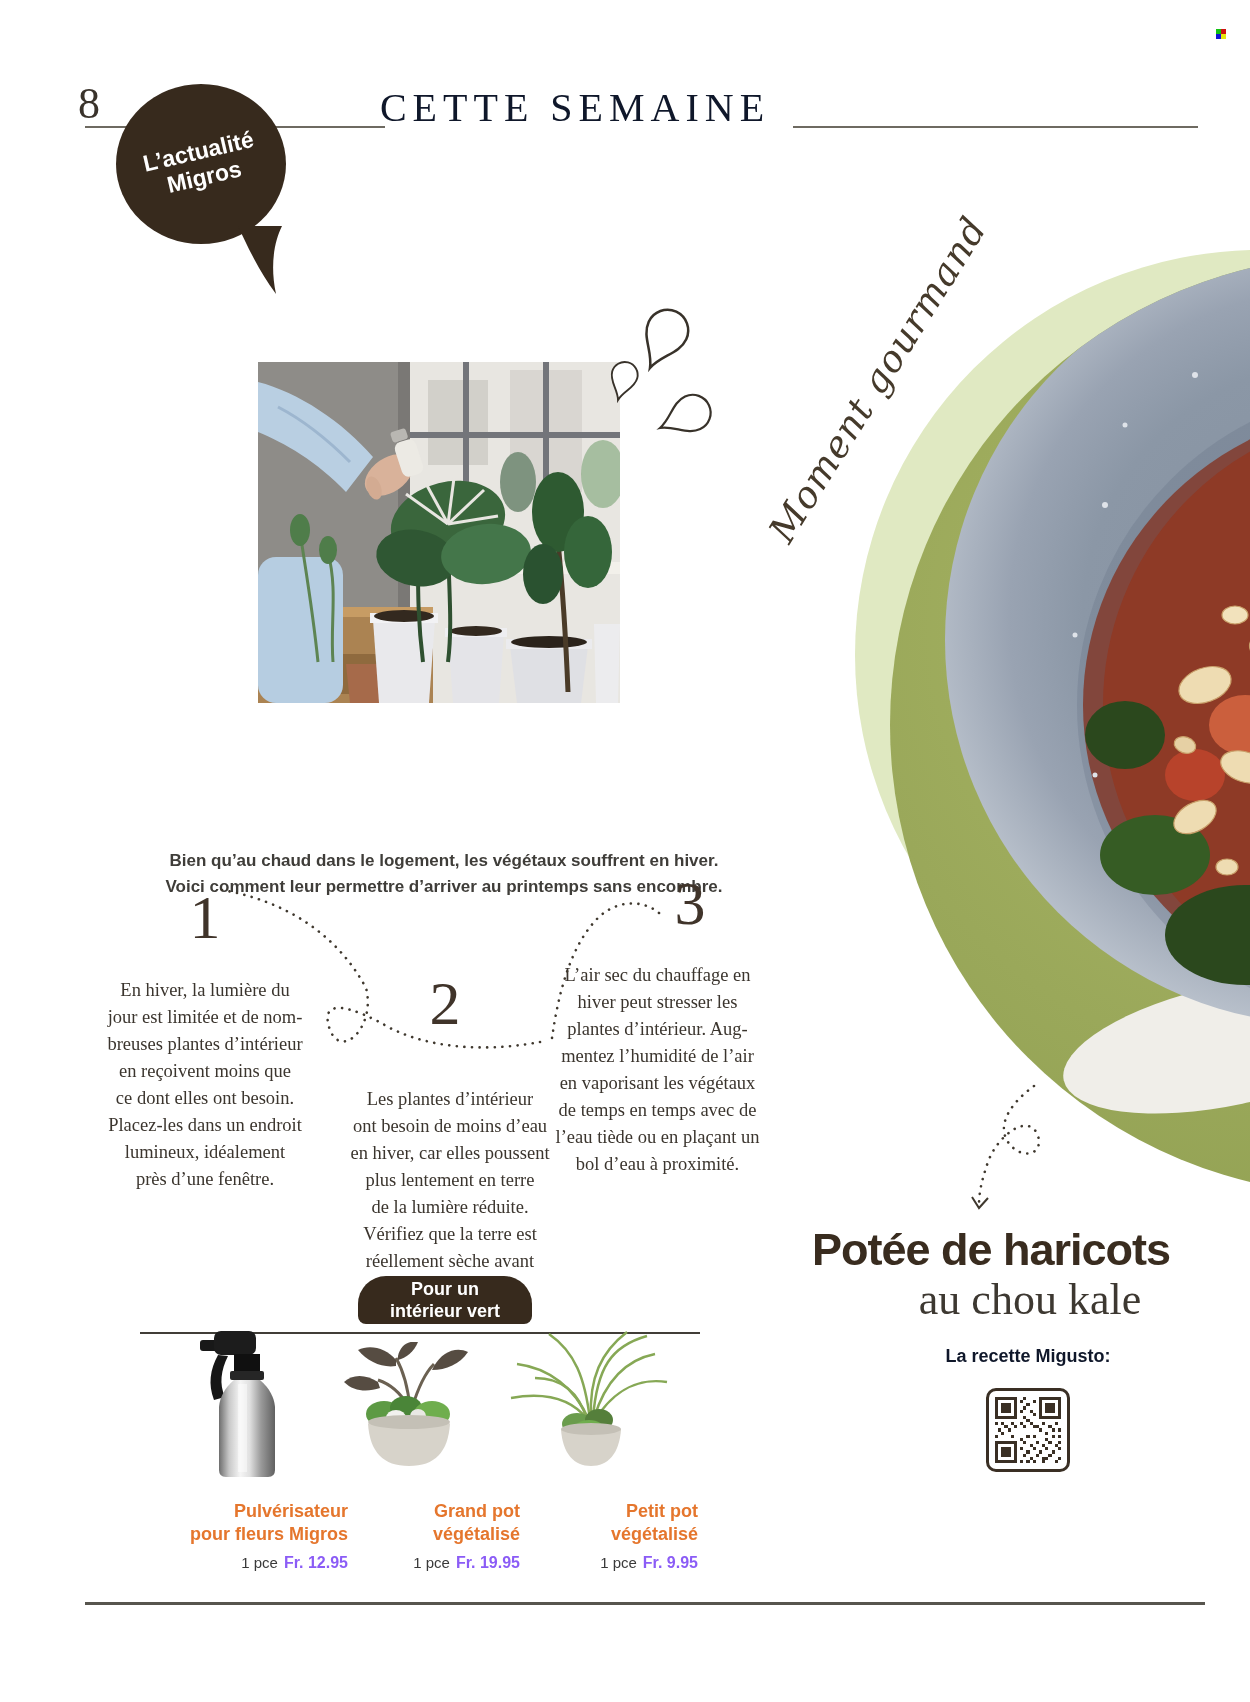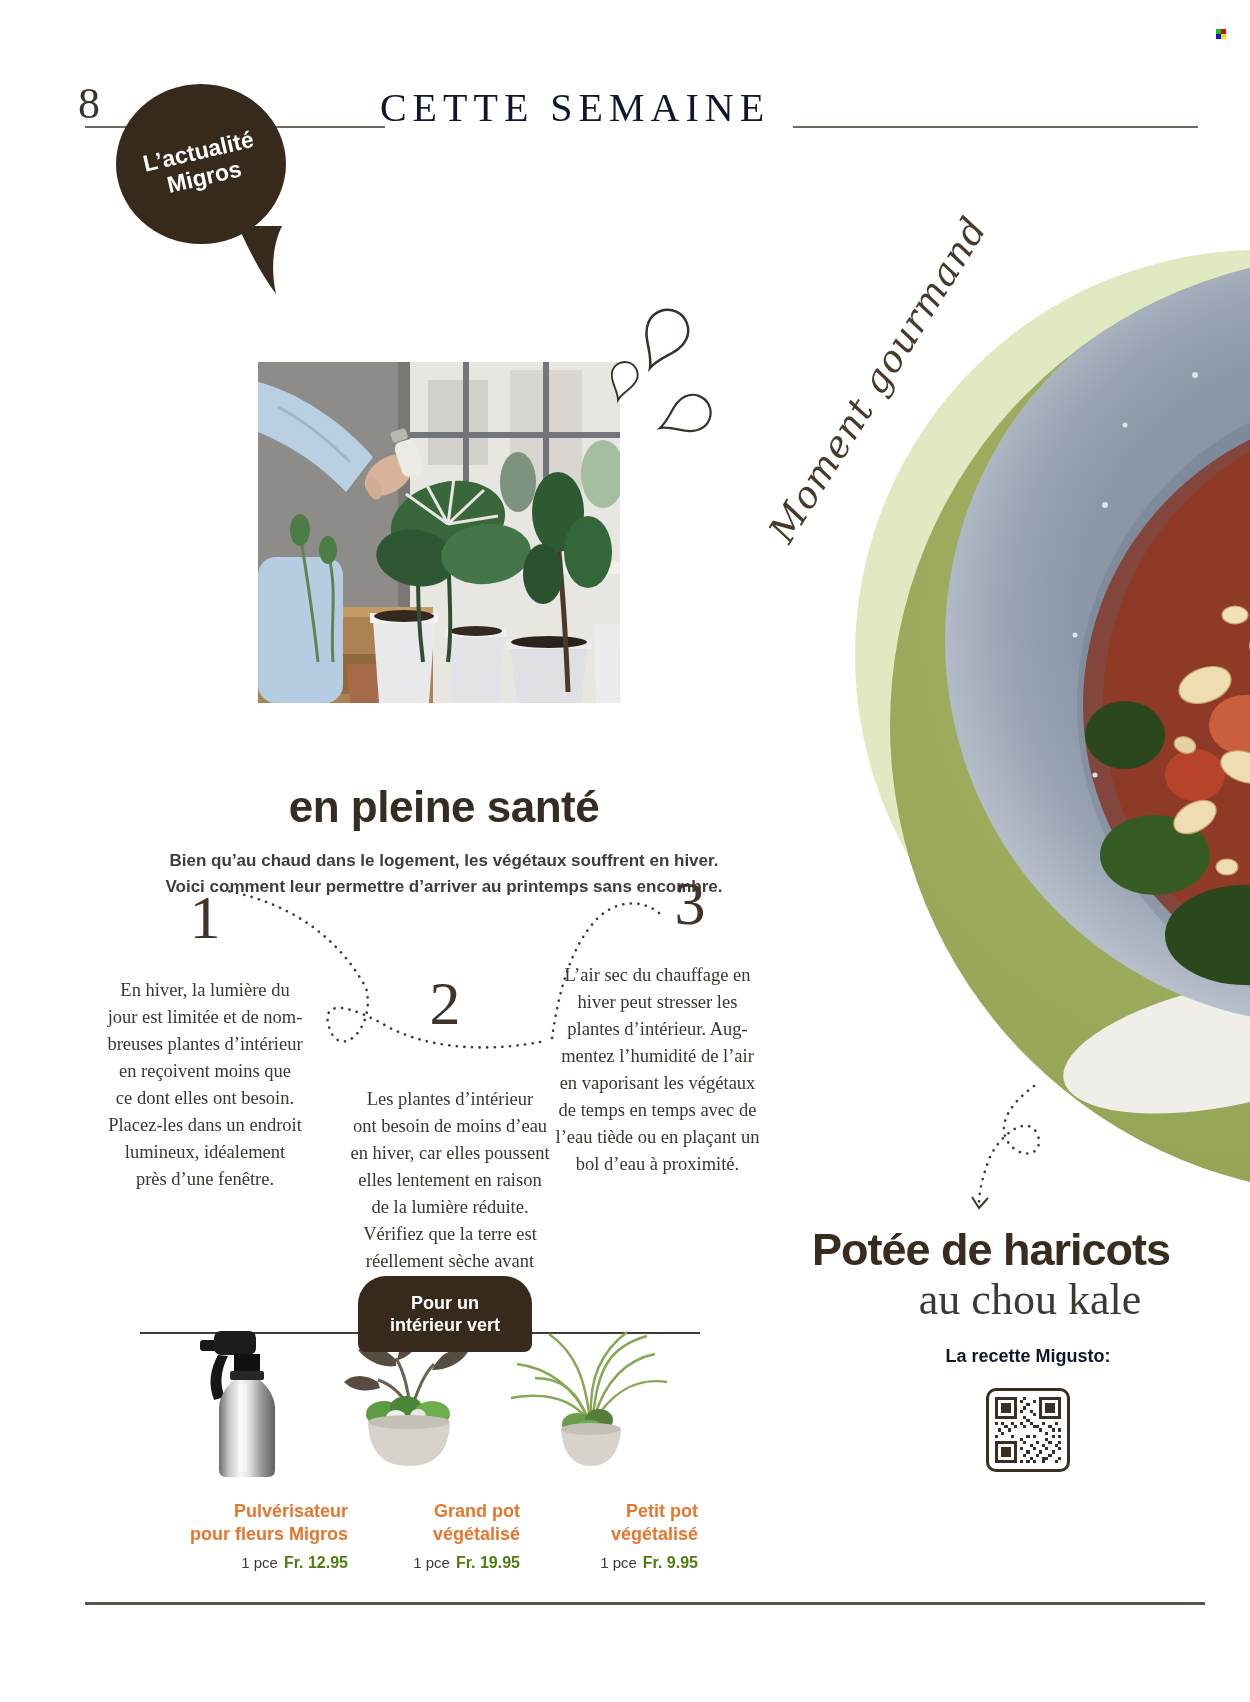--- a/index.html
+++ b/index.html
@@ -34,28 +34,28 @@
   .article-title1{left:222px;top:733px;width:444px;text-align:center;font-family:"Liberation Serif",serif;
     font-size:43px;color:#44382a;z-index:3;white-space:nowrap;}
   .article-title2{left:222px;top:782px;width:444px;text-align:center;font-weight:bold;font-size:44px;
     letter-spacing:-0.5px;color:#362d22;z-index:3;white-space:nowrap;}
   .article-intro{left:114px;top:848px;width:660px;text-align:center;font-weight:bold;font-size:17px;
     line-height:26px;color:#3f3d39;z-index:3;}
   .tip-number{font-family:"Liberation Serif",serif;font-size:62px;color:#40342a;text-align:center;width:80px;z-index:3;}
   .tip-text{font-family:"Liberation Serif",serif;font-size:18.5px;line-height:27px;color:#3b352e;text-align:center;z-index:3;}
   .tip-text span{display:block;}
   
-  .promo-badge{left:358px;top:1276px;width:174px;height:76px;background:#372a1d;border-radius:28px 28px 8px 8px;
+  .promo-badge{left:358px;top:1276px;width:174px;height:48px;background:#372a1d;border-radius:28px 28px 8px 8px;
     display:flex;align-items:center;justify-content:center;z-index:4;}
   .promo-badge-text{color:#fff;font-weight:bold;font-size:18px;line-height:22px;text-align:center;}
   .product-line{left:140px;top:1332px;width:560px;height:2px;background:#413e38;z-index:2;}
   .product-label{top:1500px;width:220px;text-align:right;z-index:3;}
   .product-name{color:#e5762d;font-weight:bold;font-size:18px;line-height:23px;}
   .product-price-row{margin-top:8px;font-size:15px;color:#3a3a3a;}
-  .product-price-row b{font-size:16px;color:#4d7c0f;margin-left:6px;}
+  .product-price-row b{font-size:16px;color:#8b5cf6;margin-left:6px;}
   
   .recipe-title1{left:781px;top:1224px;width:420px;text-align:center;font-weight:bold;font-size:45px;
     letter-spacing:-1px;color:#392c1f;z-index:4;white-space:nowrap;}
   .recipe-title2{left:820px;top:1274px;width:420px;text-align:center;font-family:"Liberation Serif",serif;
     font-size:44px;color:#3d3831;z-index:4;white-space:nowrap;}
   .recipe-cta{left:878px;top:1346px;width:300px;text-align:center;font-weight:bold;font-size:18px;color:#0f172a;z-index:4;}
   .qr{left:986px;top:1388px;width:78px;height:78px;border:3px solid #3a2f24;border-radius:10px;background:#fff;
     display:flex;align-items:center;justify-content:center;z-index:4;}
   .bottom-rule{left:85px;top:1602px;width:1120px;height:3px;background:#57554e;z-index:3;}
   svg{display:block;}
@@ -234,21 +234,20 @@
     <defs>
       <path id="drop" d="M0,0 C4,14 18,22 18,36 A18,18 0 1 1 -18,36 C-18,22 -4,14 0,0 Z"></path>
     </defs>
     <use href="#drop" transform="translate(52,72) rotate(205) scale(1.15)" fill="#ffffff" stroke="#38322a" stroke-width="2.2"></use>
     <use href="#drop" transform="translate(20,104) rotate(195) scale(0.72)" fill="#ffffff" stroke="#38322a" stroke-width="2.6"></use>
     <use href="#drop" transform="translate(62,132) rotate(245) scale(1.0)" fill="#ffffff" stroke="#38322a" stroke-width="2.2"></use>
   </svg>
 
   <div class="abs script-note">Moment gourmand</div>
 
-  <div class="abs article-title2">en pleine santé</div>
   <div class="abs article-intro">
     <span>Bien qu’au chaud dans le logement, les végétaux souffrent en hiver.</span><br>
     <span>Voici comment leur permettre d’arriver au printemps sans encombre.</span>
   </div>
 
   <div class="abs tip-number" style="left:165px;top:882px;">1</div>
   <div class="abs tip-text" style="left:85px;top:977px;width:240px;">
     <span>En hiver, la lumière du</span>
       <span>jour est limitée et de nom-</span>
     <span>breuses plantes d’intérieur</span>
@@ -256,21 +255,21 @@
     <span>ce dont elles ont besoin.</span>
       <span>Placez-les dans un endroit</span>
     <span>lumineux, idéalement</span>
       <span>près d’une fenêtre.</span>
   </div>
   <div class="abs tip-number" style="left:405px;top:968px;">2</div>
   <div class="abs tip-text" style="left:330px;top:1086px;width:240px;">
     <span>Les plantes d’intérieur</span>
       <span>ont besoin de moins d’eau</span>
     <span>en hiver, car elles poussent</span>
-      <span>elles lentement en raison</span>
+      <span>plus lentement en terre</span>
     <span>de la lumière réduite.</span>
       <span>Vérifiez que la terre est</span>
     <span>réellement sèche avant</span>
       <span>de les arroser.</span>
   </div>
   <div class="abs tip-number" style="left:650px;top:868px;">3</div>
   <div class="abs tip-text" style="left:535px;top:962px;width:245px;">
     <span>L’air sec du chauffage en</span>
       <span>hiver peut stresser les</span>
     <span>plantes d’intérieur. Aug-</span>

